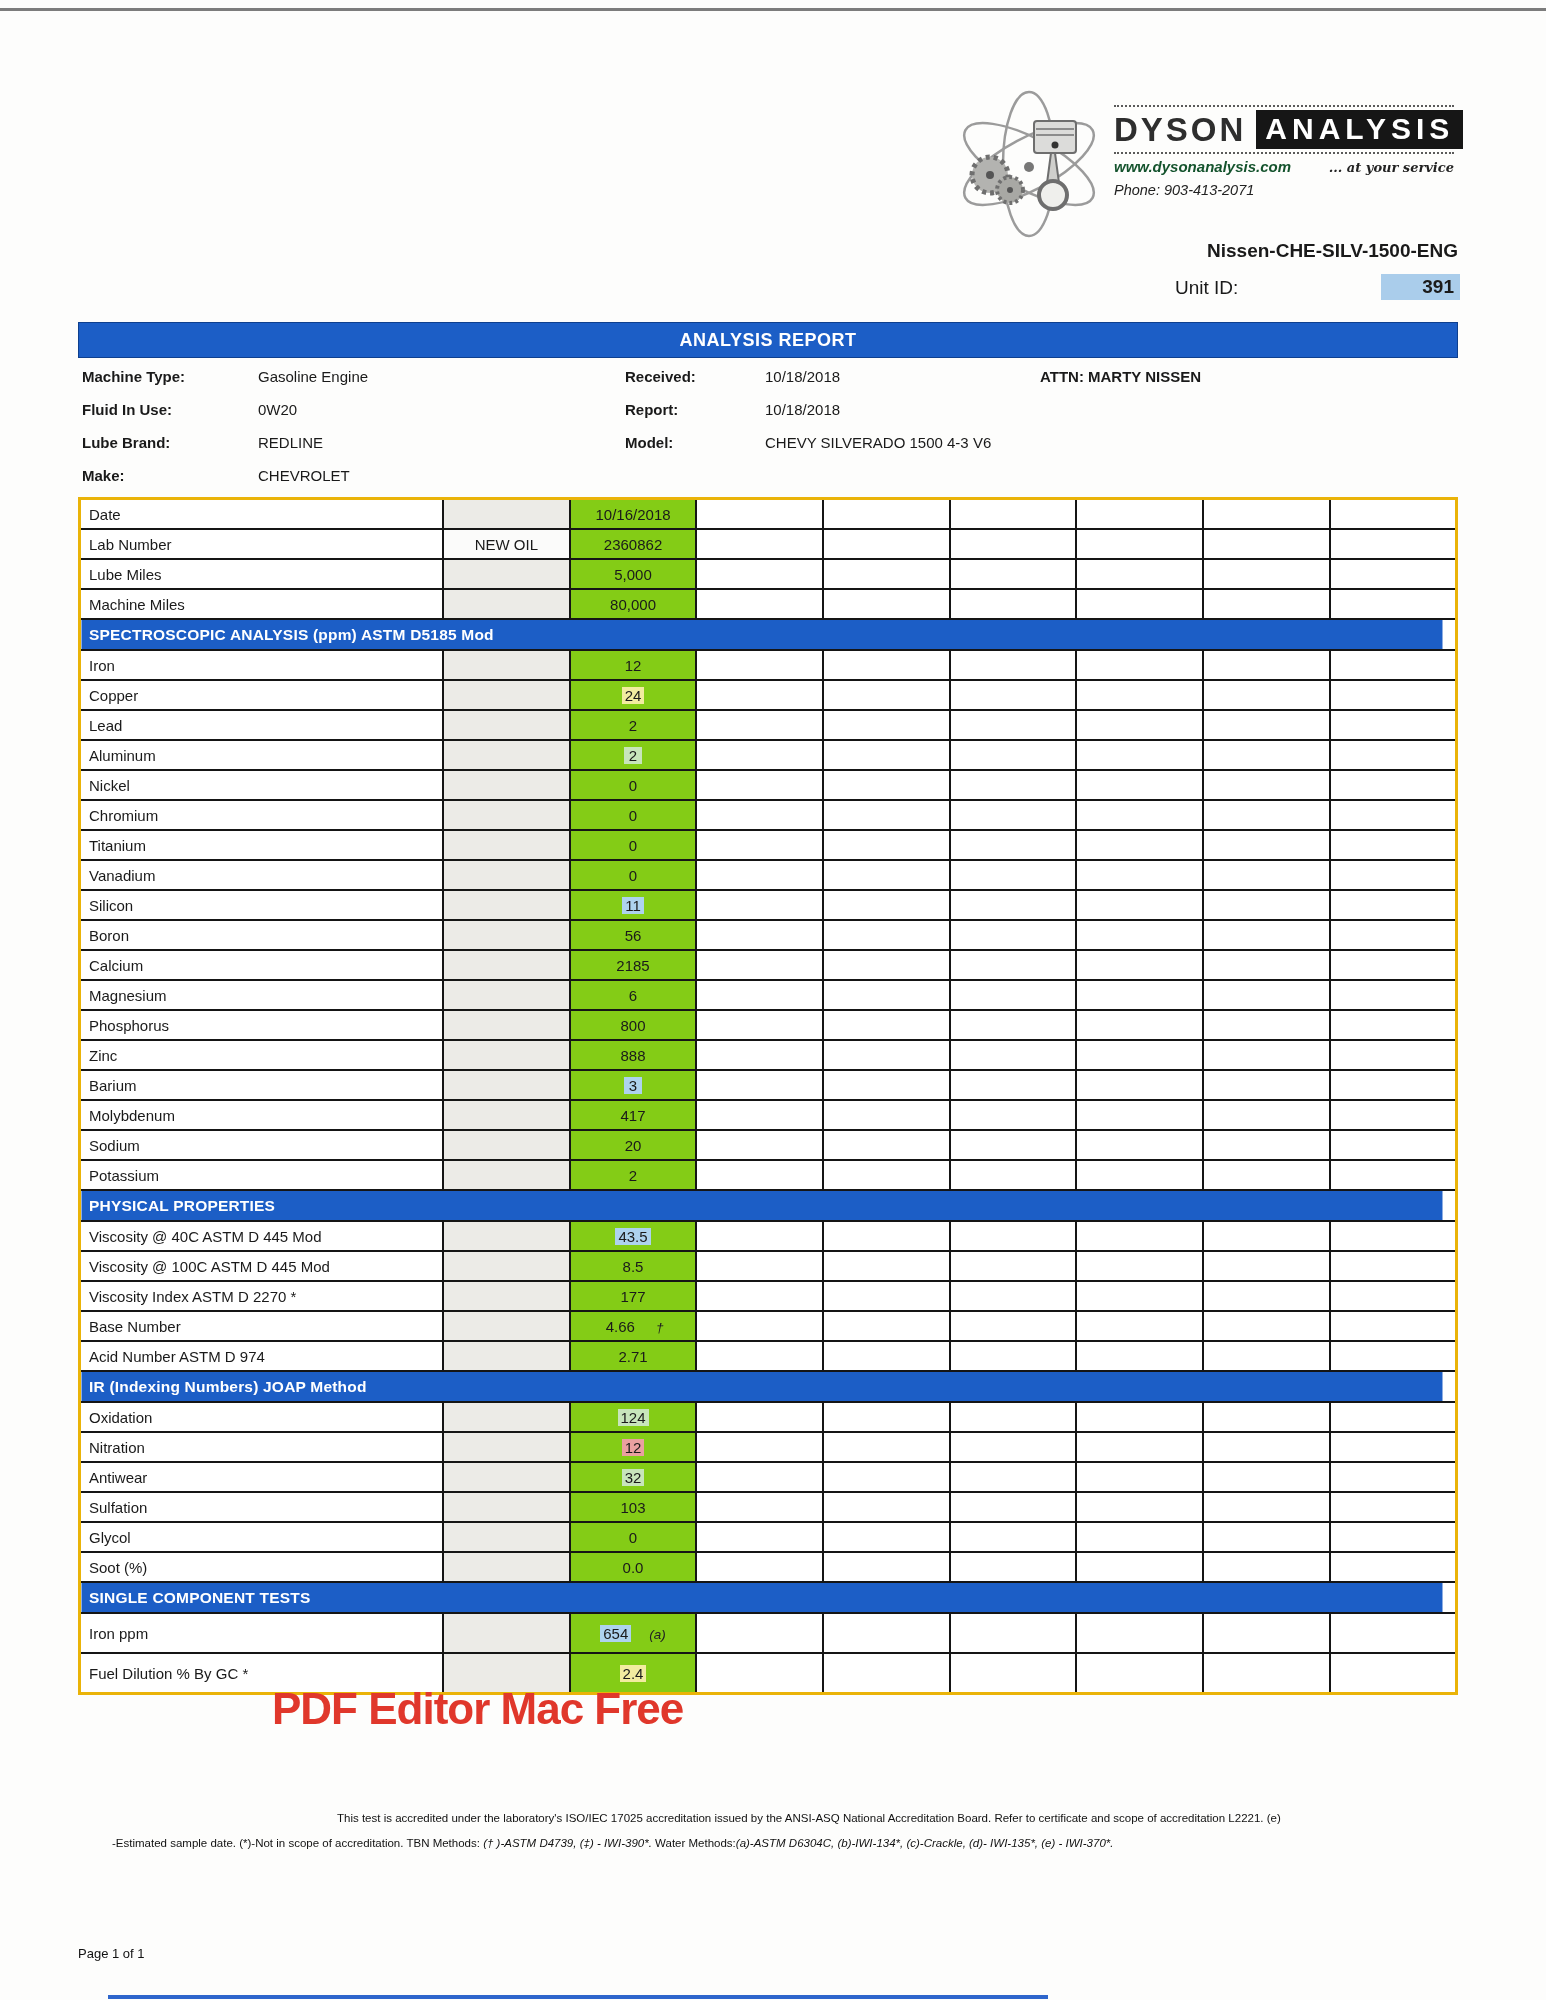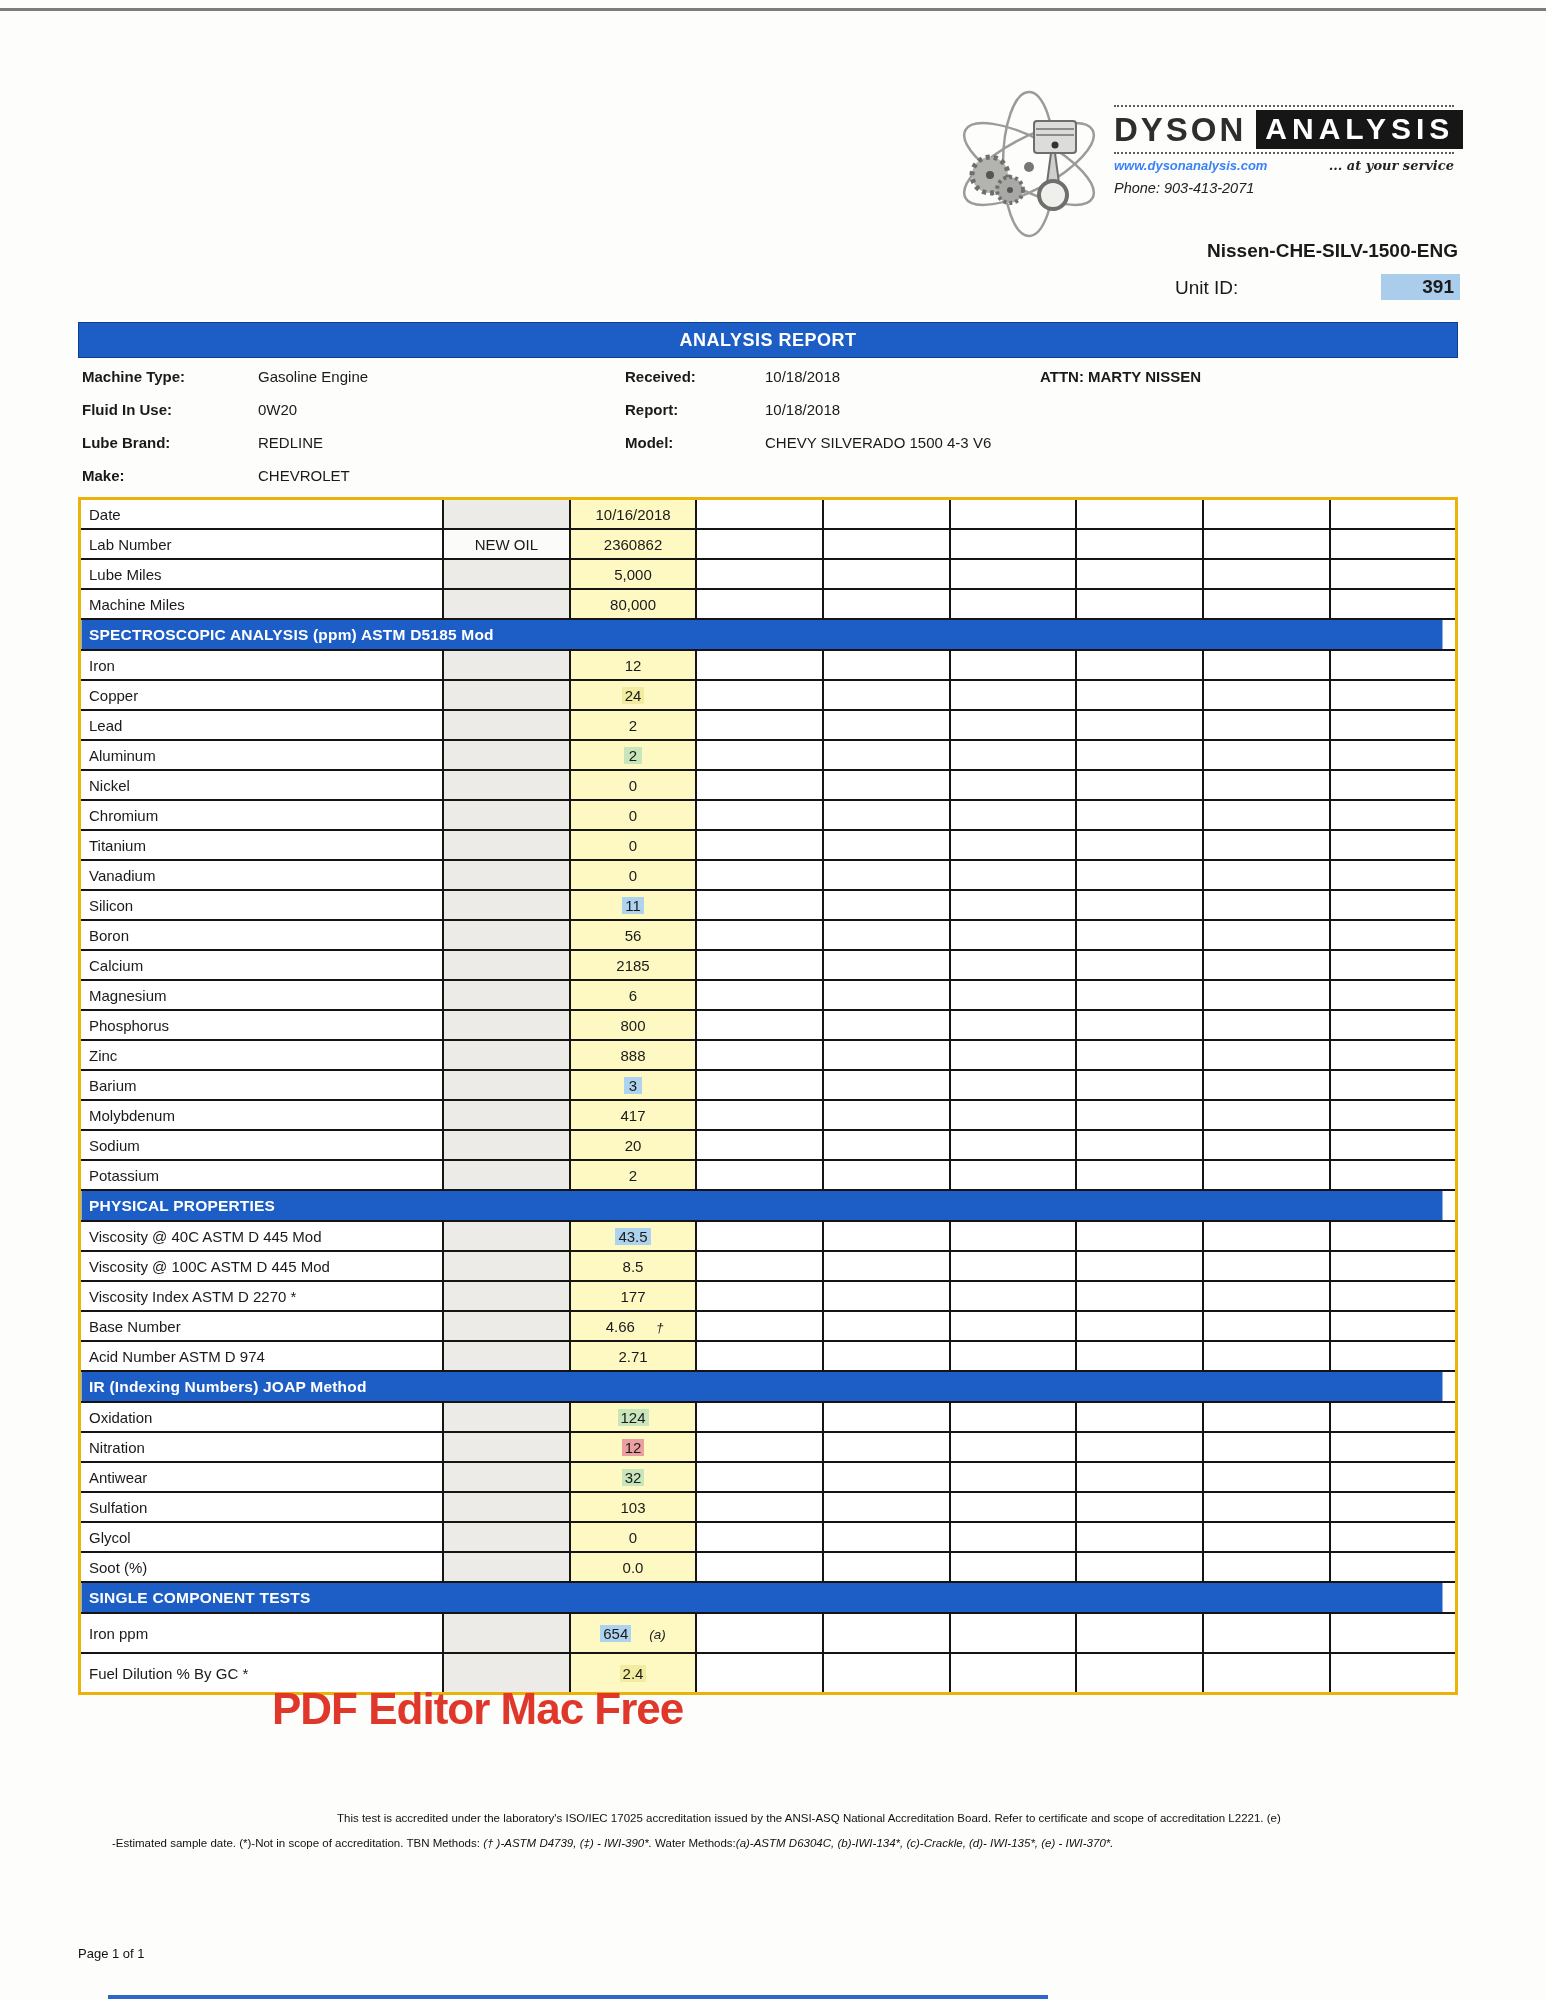--- a/index.html
+++ b/index.html
@@ -15,21 +15,21 @@
 
   
   .logo-block{position:absolute;left:952px;top:85px;width:510px;height:160px;}
   .atom-wrap{position:absolute;left:0;top:2px;width:155px;height:155px;}
   .brand-area{position:absolute;left:162px;top:20px;width:340px;}
   .dotted-rule{border-top:2px dotted #5a5a5a;height:0;width:100%;}
   .brand-row{display:flex;align-items:center;margin:3px 0;}
   .brand{font-size:33px;font-weight:bold;color:#2e2e2e;letter-spacing:3px;}
   .badge{background:#161616;color:#fff;font-size:30px;font-weight:bold;letter-spacing:5px;padding:2px 9px 3px 9px;margin-left:10px;}
   .tag-row{display:flex;justify-content:space-between;align-items:baseline;margin-top:4px;}
-  .site{font-size:13px;font-weight:bold;font-style:italic;color:#3b82f6;}
+  .site{font-size:15px;font-weight:bold;font-style:italic;color:#14532d;}
   .tagline{font-family:"DejaVu Serif",serif;font-style:italic;font-weight:bold;font-size:13px;color:#222;}
   .phone{font-style:italic;font-size:14.5px;color:#222;margin-top:7px;}
 
   .unit-code{position:absolute;right:88px;top:240px;font-size:19px;font-weight:bold;}
   .unit-id-label{position:absolute;left:1175px;top:277px;font-size:19px;font-weight:normal;}
   .unit-id-value{position:absolute;left:1381px;top:274px;width:73px;height:26px;line-height:26px;
     background:var(--unitbg,#aacdeb);font-size:19px;font-weight:bold;text-align:right;padding-right:6px;}
 
   
   .report-bar{position:absolute;left:78px;top:322px;width:1380px;height:36px;
@@ -46,21 +46,21 @@
   .info .attn{position:absolute;left:962px;font-weight:bold;}
 
   
   table.results{position:absolute;left:78px;top:497px;width:1380px;border-collapse:collapse;
     table-layout:fixed;border:3px solid #eab308;}
   .results td{border:2px solid #151515;font-size:15px;padding:0 8px;height:28px;overflow:hidden;
     white-space:nowrap;}
   .results td.label{text-align:left;background:#fff;}
   .results td.mid{background:#ecebe7;}
   .results td.mid.has-text{background:#fbfbfa;text-align:center;}
-  .results td.val{text-align:center;background:#fef9c3;}
+  .results td.val{text-align:center;background:#84cc16;}
   .results td.empty{background:#fff;}
   .results tr.tall td{height:38px;}
   .results td.section{
     background:linear-gradient(to right,var(--accent,#1c5ec6) calc(100% - 13px),#fff calc(100% - 13px));
     color:#fff;font-weight:bold;font-size:15.5px;height:29px;padding-left:8px;letter-spacing:.2px;}
   .results .v{display:inline-block;padding:0 3px;min-width:12px;}
   .results .note{font-style:italic;font-size:13.5px;margin-left:18px;color:#222;}
 
   
   .watermark{position:absolute;left:272px;top:1684px;font-size:44px;font-weight:bold;

